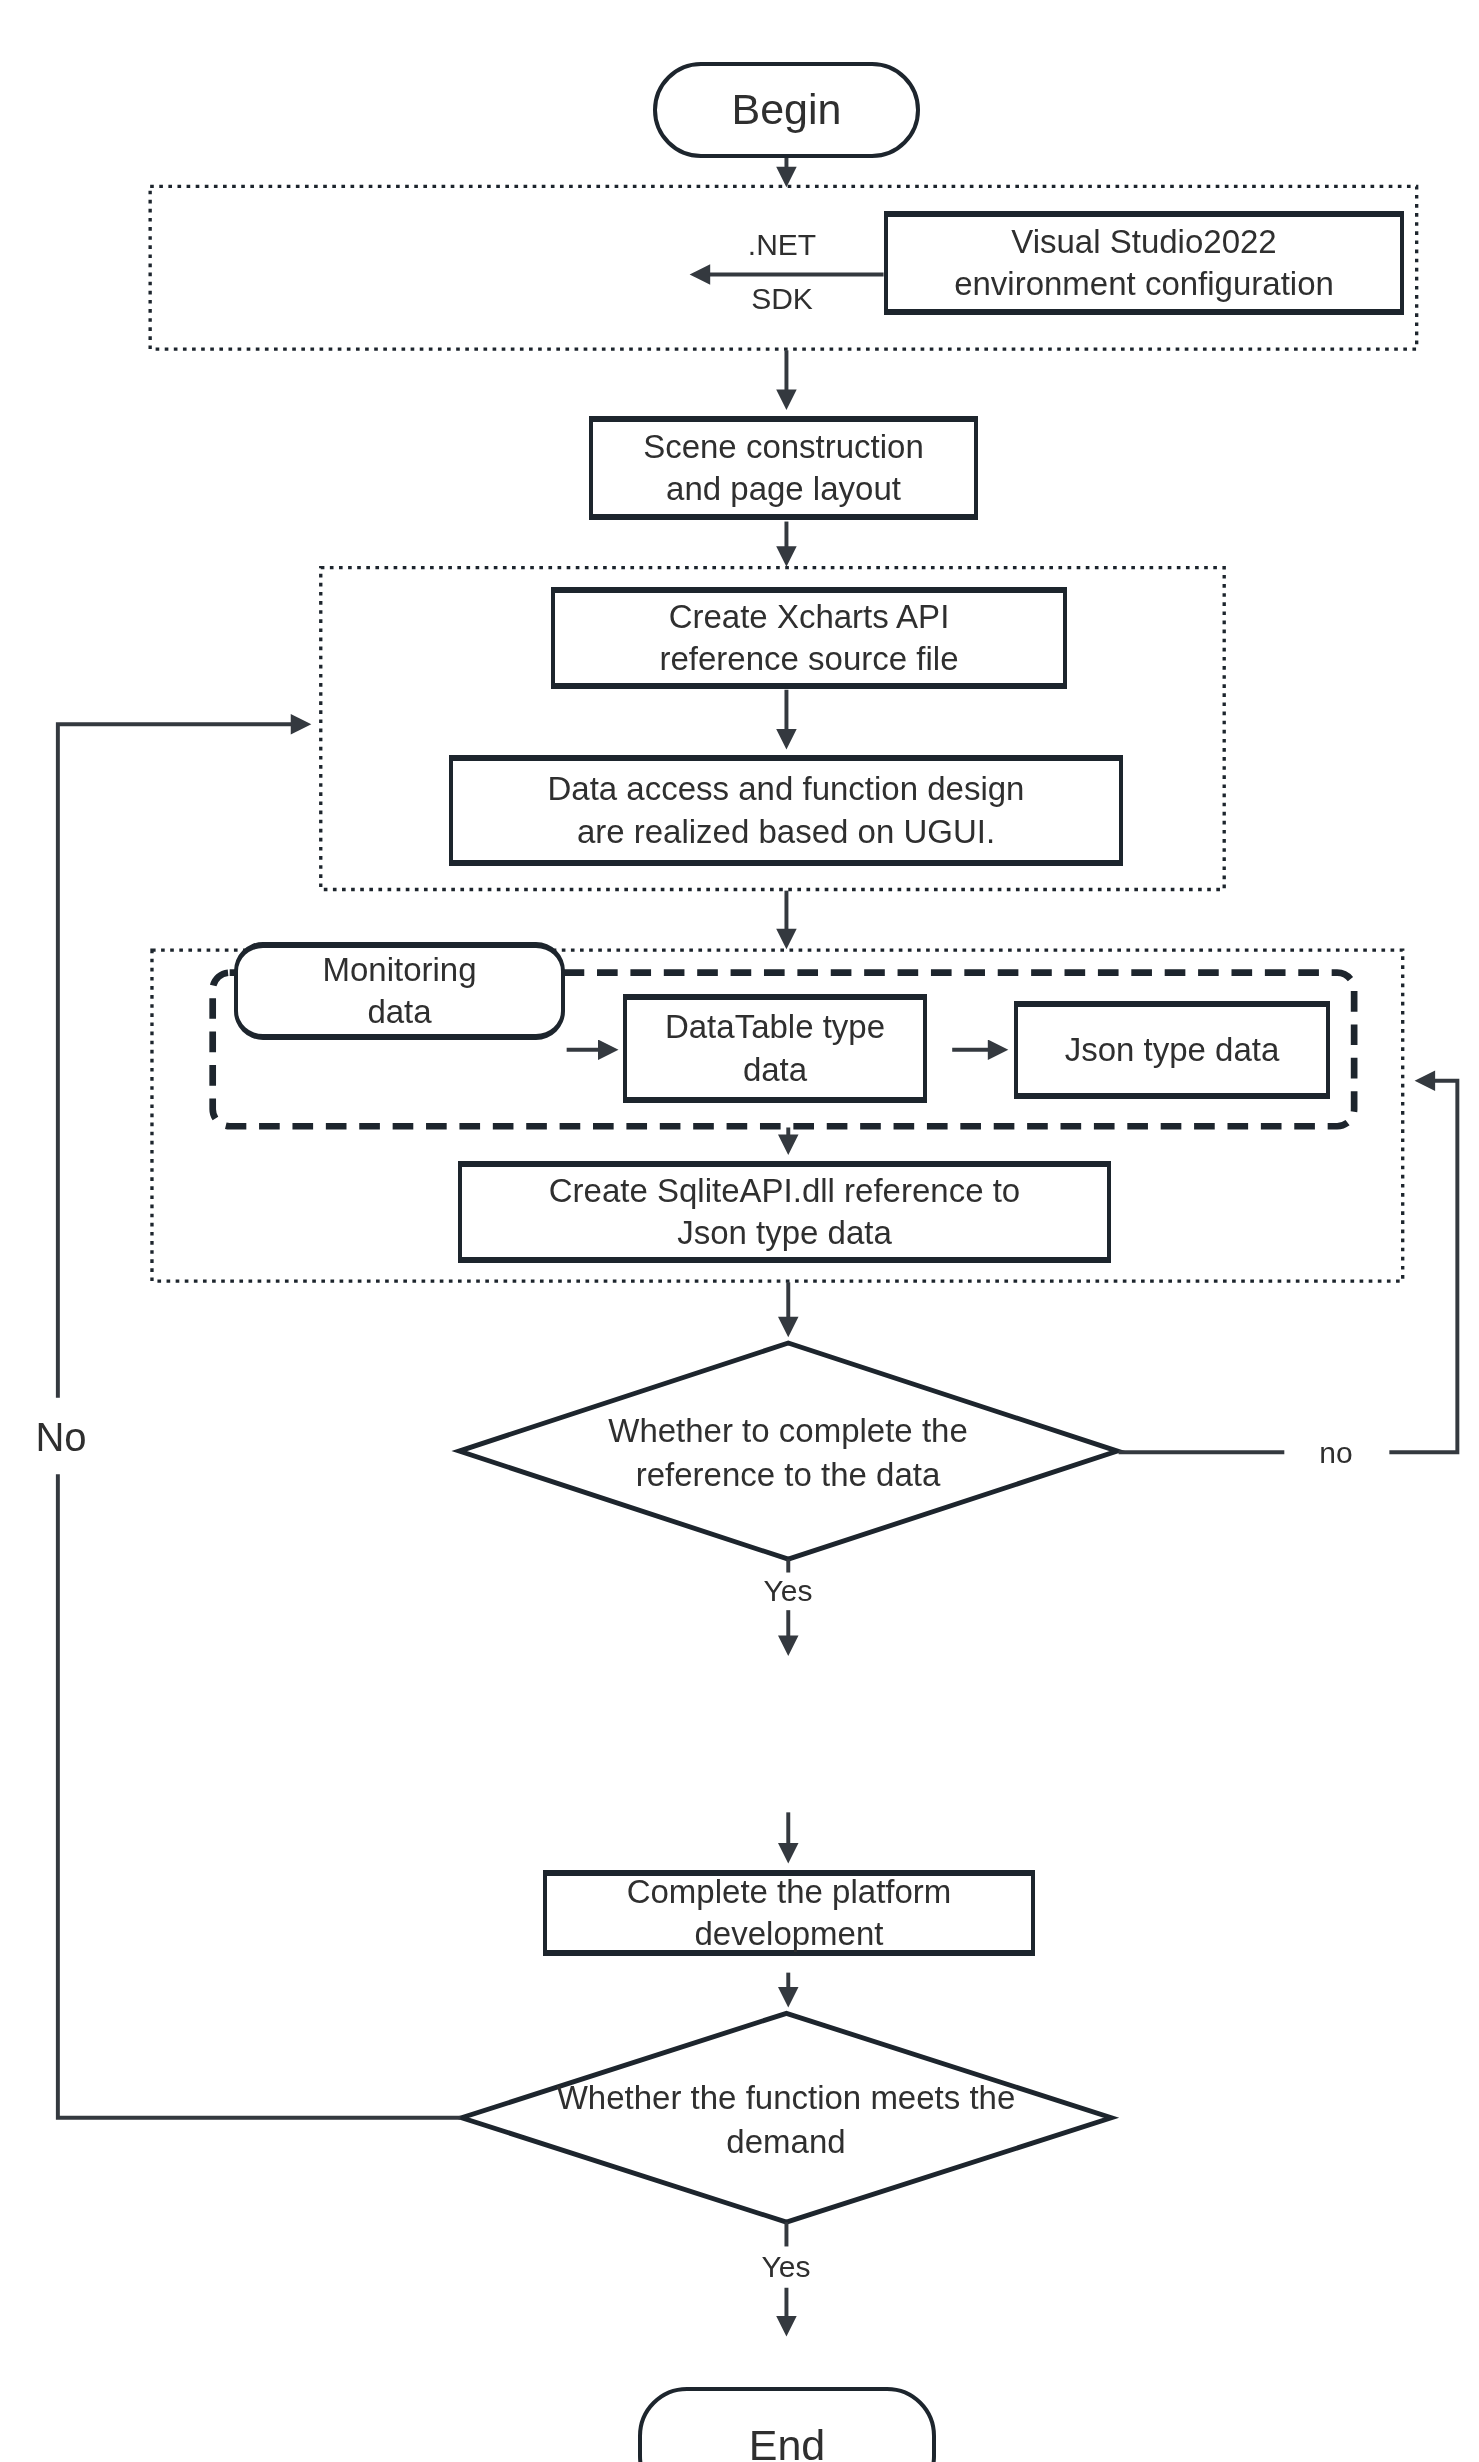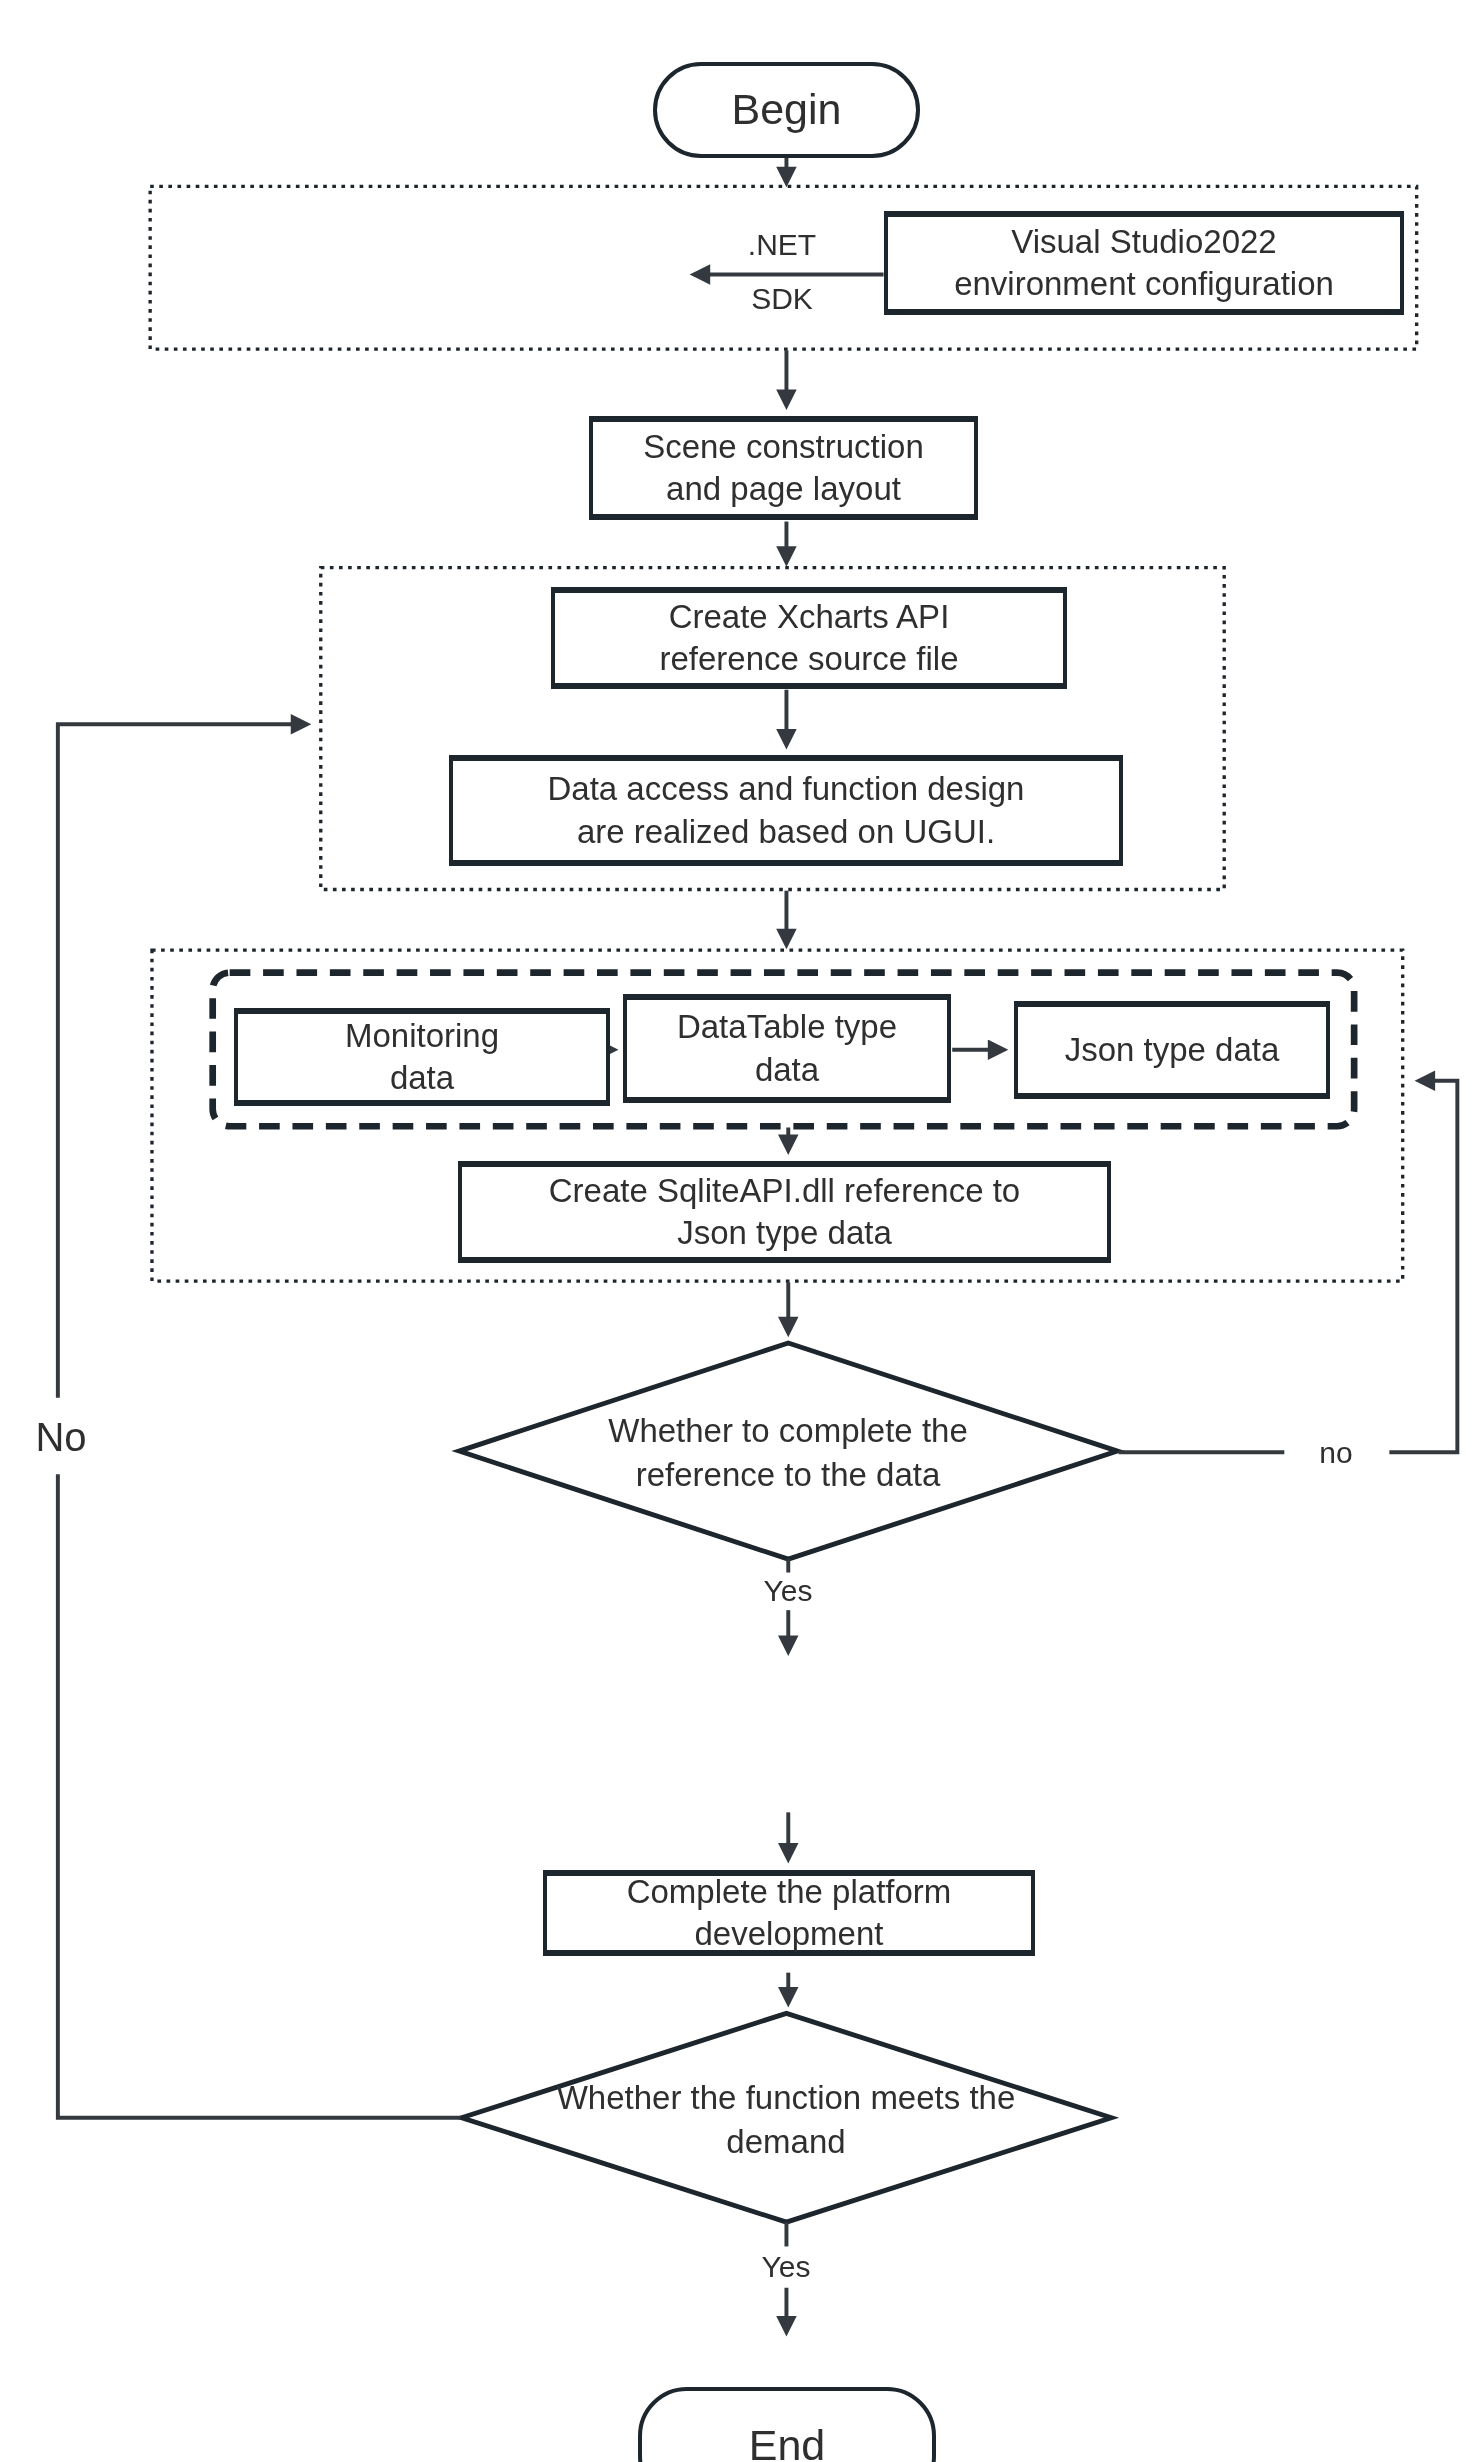--- a/index.html
+++ b/index.html
@@ -107,24 +107,24 @@
 
   <div class="box" style="left:589px; top:416px; width:389px; height:104px;"><span>Scene construction
 and page layout</span></div>
 
   <div class="box" style="left:543px; top:587px; width:516px; height:102px;margin-left:8px;"><span>Create Xcharts API
 reference source file</span></div>
 
   <div class="box" style="left:449px; top:755px; width:674px; height:111px;"><span>Data access and function design
 are realized based on UGUI.</span></div>
 
-  <div class="box" style="left:234px; top:1008px; width:376px; height:98px;"><span>Monitoring
+  <div class="box" style="left:234px; top:942px; width:331px; height:98px;border-radius:29px;"><span>Monitoring
 data</span></div>
 
-  <div class="box" style="left:623px; top:994px; width:328px; height:109px;"><span>DataTable type
+  <div class="box" style="left:623px; top:994px; width:304px; height:109px;"><span>DataTable type
 data</span></div>
 
   <div class="box" style="left:1014px; top:1001px; width:316px; height:98px;"><span>Json type data</span></div>
 
   <div class="box" style="left:458px; top:1161px; width:653px; height:102px;"><span>Create SqliteAPI.dll reference to
 Json type data</span></div>
 
 
   <div class="box" style="left:543px; top:1870px; width:492px; height:86px;justify-content:center;"><span>Complete the platform
 development</span></div>

